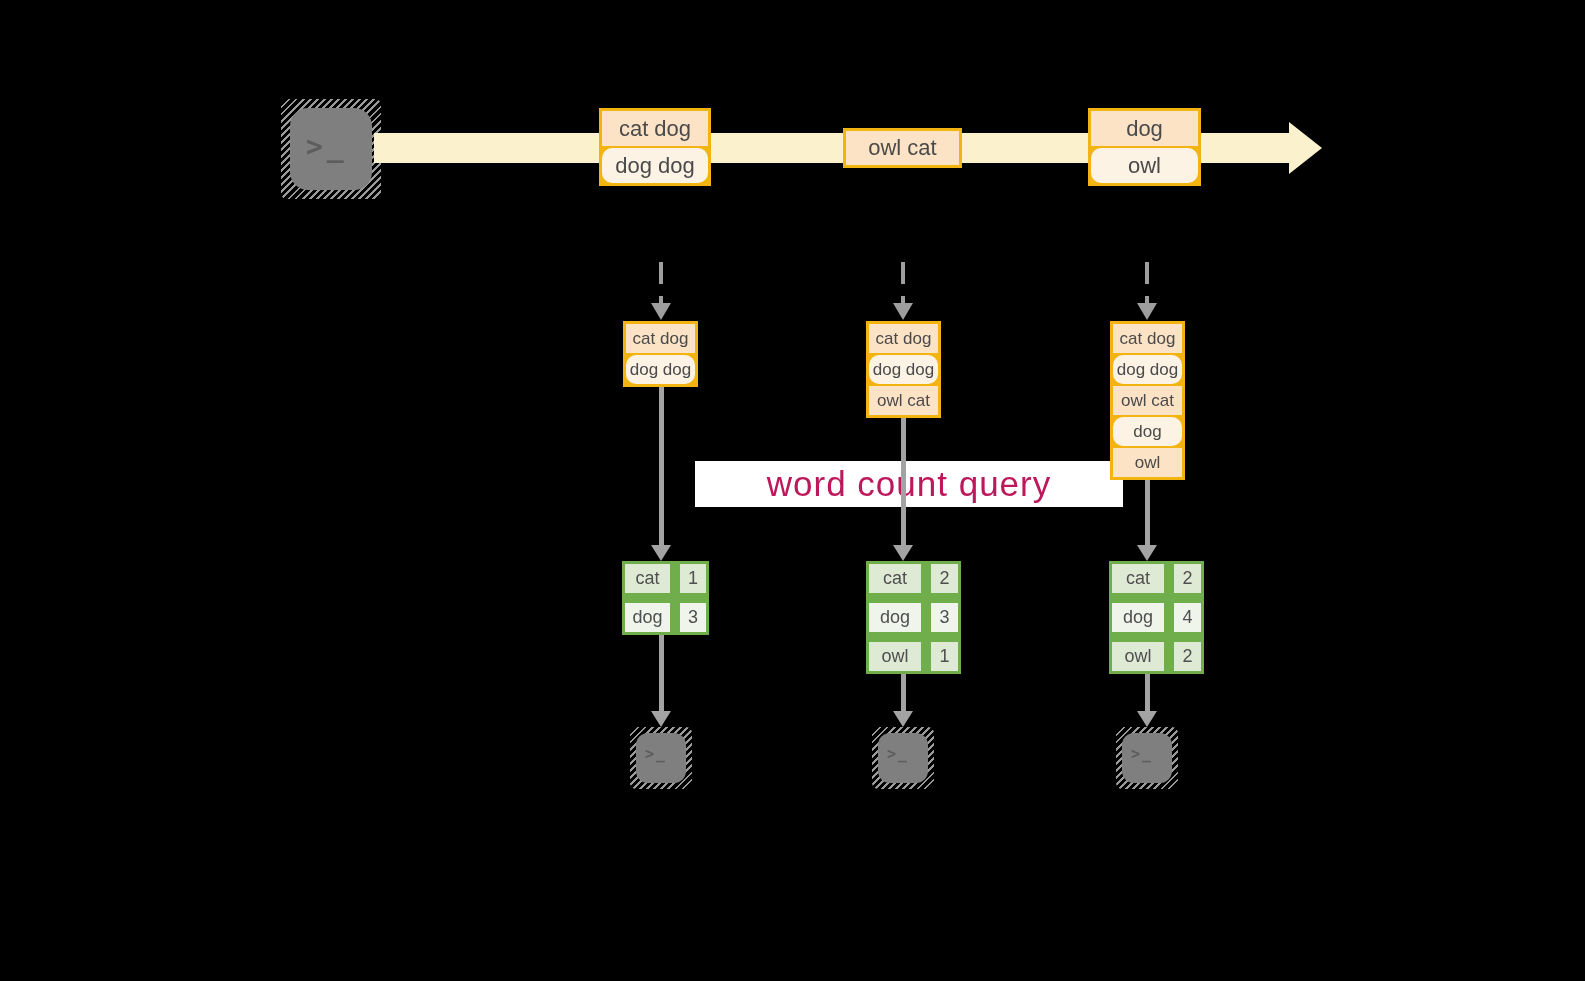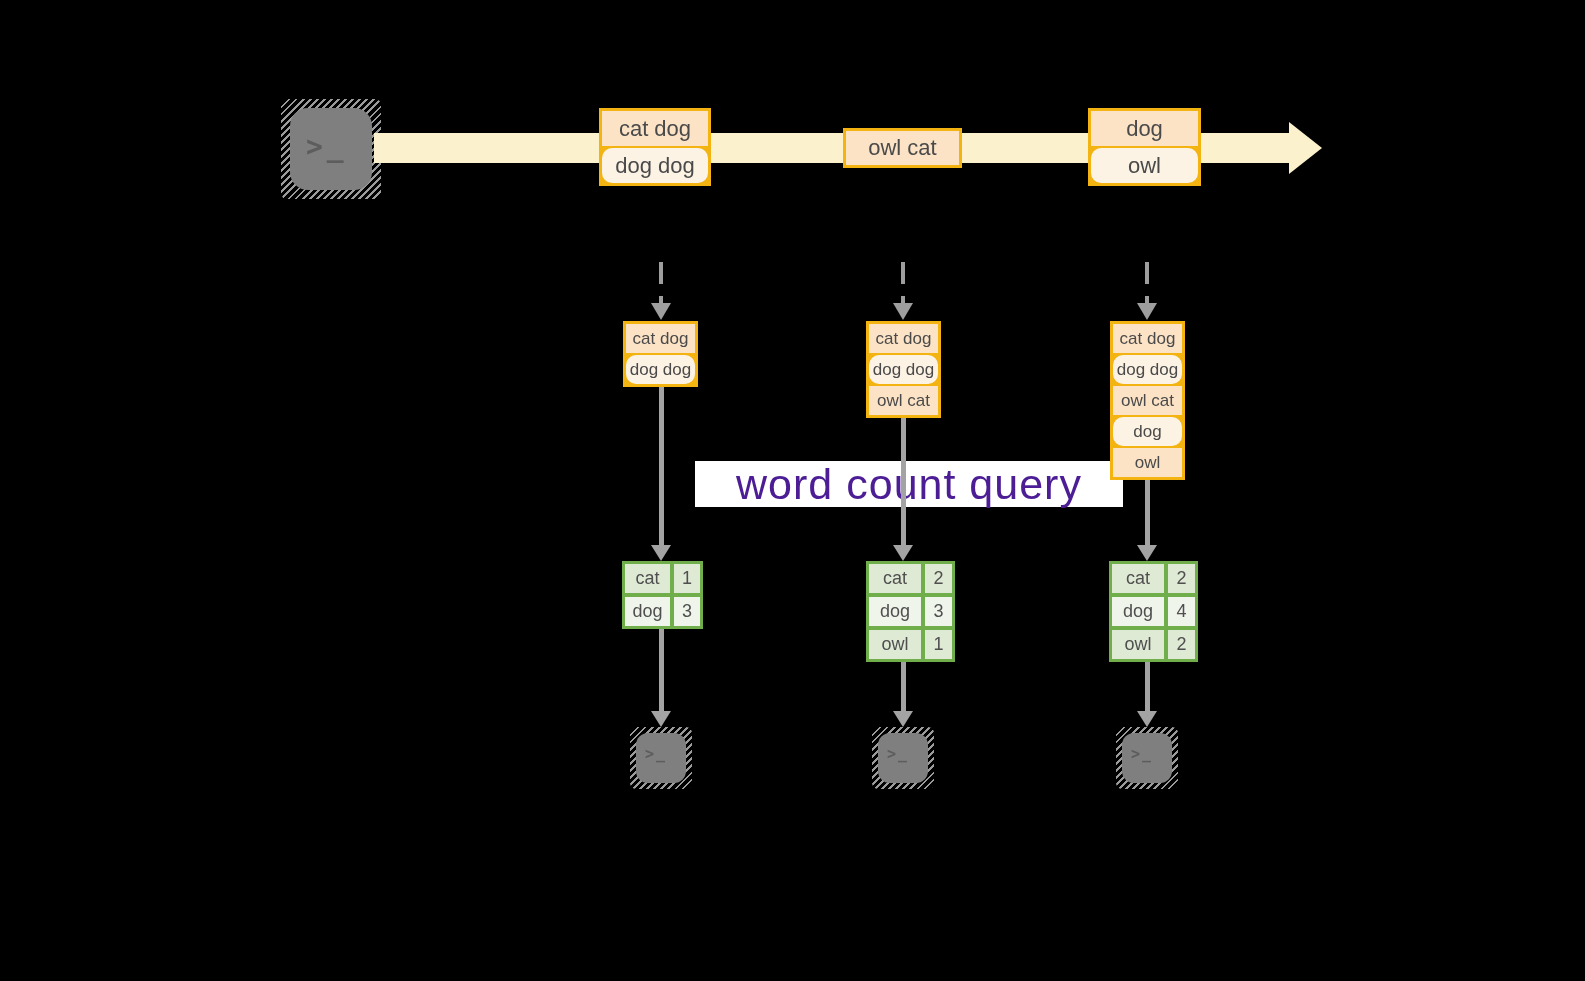--- a/index.html
+++ b/index.html
@@ -40,25 +40,25 @@
              background:repeating-linear-gradient(180deg,#9e9e9e 0 22px,rgba(0,0,0,0) 22px 34px);}
   .solid-line{position:absolute;width:5px;background:#a3a3a3;z-index:2;}
   .ahead{position:absolute;width:0;height:0;z-index:2;
          border-left:10px solid transparent;border-right:10px solid transparent;
          border-top:16px solid #a3a3a3;}
   .ahead.dashed-head{border-top-color:#9e9e9e;border-top-width:17px;}
 
   
   .query-band{position:absolute;left:695px;top:461px;width:428px;height:46px;background:#ffffff;
               z-index:1;display:flex;align-items:center;justify-content:center;}
-  .query-band span{font-size:43px;color:#4c1d95;letter-spacing:1px;}
+  .query-band span{font-size:35px;color:#be185d;letter-spacing:1px;}
 
   
   .gtable{position:absolute;top:561px;border:3px solid #6FAE4A;background:#6FAE4A;z-index:3;
-          display:grid;gap:4px;}
+          display:grid;gap:10px;}
   .gtable.two-col-s{grid-template-columns:45px 26px;}
   .gtable.two-col-l{grid-template-columns:52px 27px;}
   .gcell{height:29px;display:flex;align-items:center;justify-content:center;
          font-size:18px;color:#4f4f4f;}
   .grow-odd{background:#DFEAD5;}
   .grow-even{background:#F0F5EC;}
 </style>
 </head>
 <body>
 

